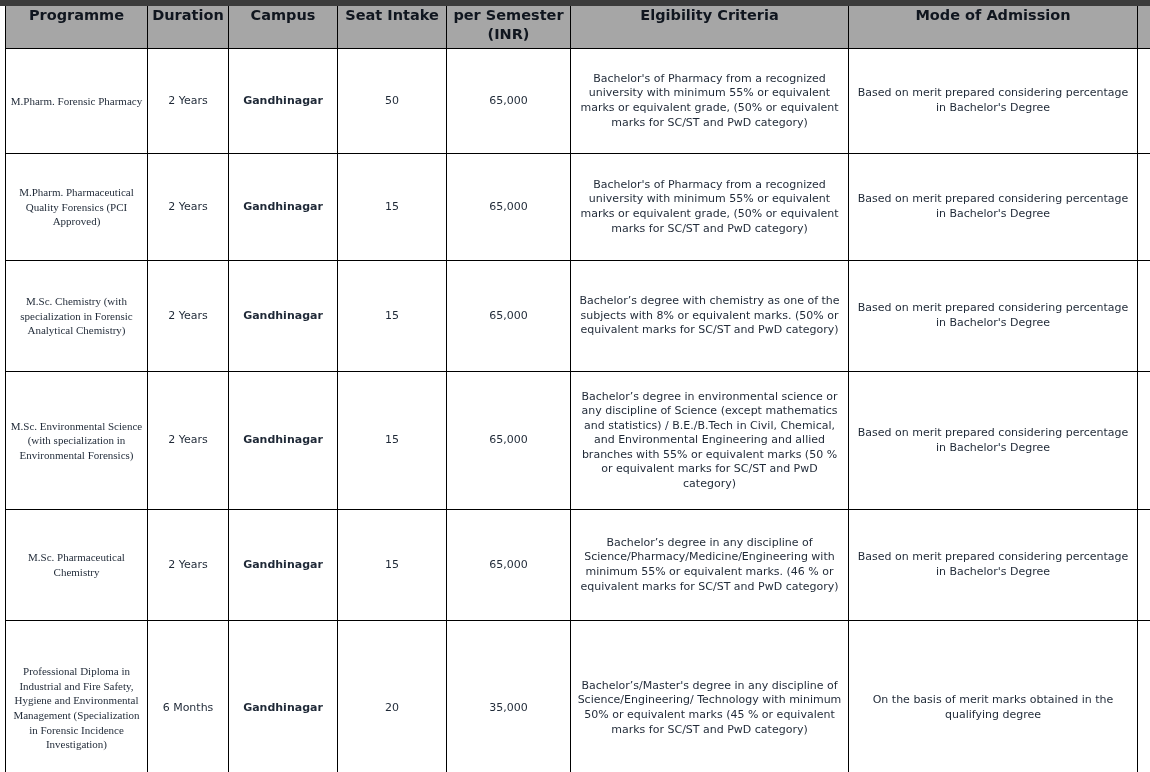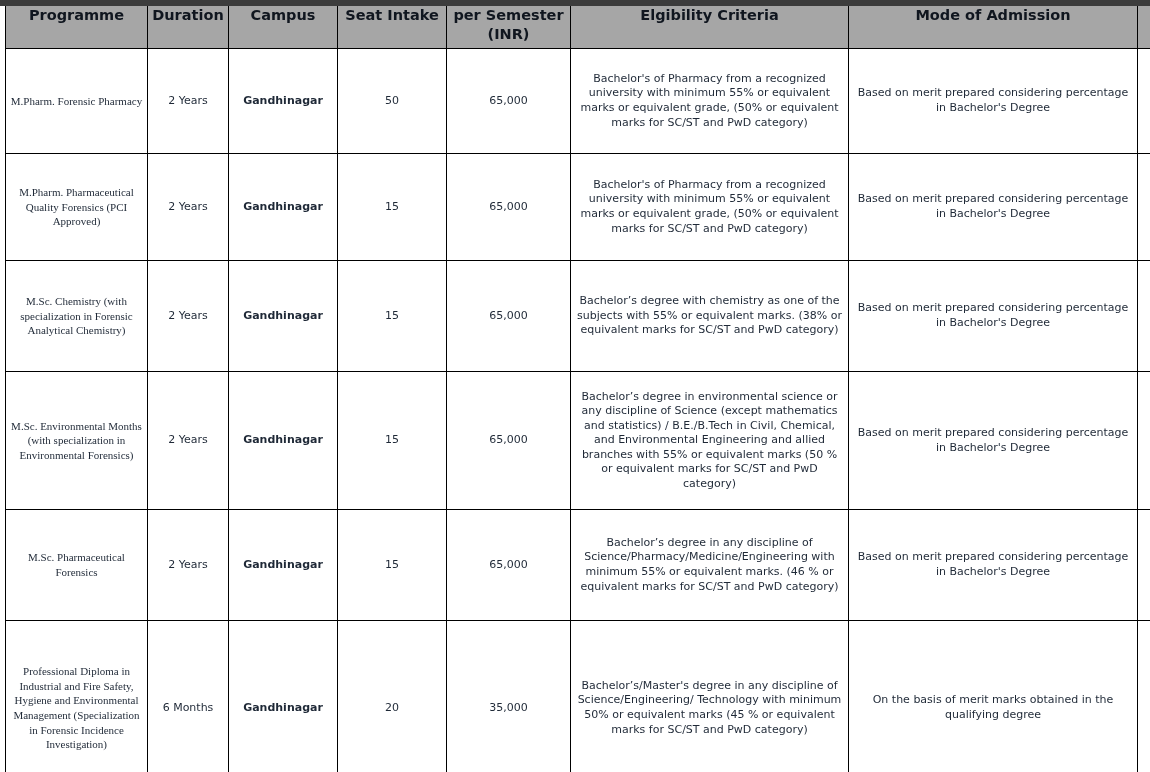--- a/index.html
+++ b/index.html
@@ -136,36 +136,36 @@
         <td class="cell-elig">Bachelor's of Pharmacy from a recognized university with minimum 55% or equivalent marks or equivalent grade, (50% or equivalent marks for SC/ST and PwD category)</td>
         <td class="cell-mode">Based on merit prepared considering percentage in Bachelor's Degree</td>
         <td></td>
       </tr>
       <tr class="r2">
         <td class="cell-programme">M.Sc. Chemistry (with specialization in Forensic Analytical Chemistry)</td>
         <td>2 Years</td>
         <td class="cell-campus">Gandhinagar</td>
         <td>15</td>
         <td>65,000</td>
-        <td class="cell-elig">Bachelor’s degree with chemistry as one of the subjects with 55% or equivalent marks. (38% or equivalent marks for SC/ST and PwD category)</td>
+        <td class="cell-elig">Bachelor’s degree with chemistry as one of the subjects with 8% or equivalent marks. (50% or equivalent marks for SC/ST and PwD category)</td>
         <td class="cell-mode">Based on merit prepared considering percentage in Bachelor's Degree</td>
         <td></td>
       </tr>
       <tr class="r3">
-        <td class="cell-programme">M.Sc. Environmental Months (with specialization in Environmental Forensics)</td>
+        <td class="cell-programme">M.Sc. Environmental Science (with specialization in Environmental Forensics)</td>
         <td>2 Years</td>
         <td class="cell-campus">Gandhinagar</td>
         <td>15</td>
         <td>65,000</td>
         <td class="cell-elig">Bachelor’s degree in environmental science or any discipline of Science (except mathematics and statistics) / B.E./B.Tech in Civil, Chemical, and Environmental Engineering and allied branches with 55% or equivalent marks (50 % or equivalent marks for SC/ST and PwD category)</td>
         <td class="cell-mode">Based on merit prepared considering percentage in Bachelor's Degree</td>
         <td></td>
       </tr>
       <tr class="r4">
-        <td class="cell-programme">M.Sc. Pharmaceutical Forensics</td>
+        <td class="cell-programme">M.Sc. Pharmaceutical Chemistry</td>
         <td>2 Years</td>
         <td class="cell-campus">Gandhinagar</td>
         <td>15</td>
         <td>65,000</td>
         <td class="cell-elig">Bachelor’s degree in any discipline of Science/Pharmacy/Medicine/Engineering with minimum 55% or equivalent marks. (46 % or equivalent marks for SC/ST and PwD category)</td>
         <td class="cell-mode">Based on merit prepared considering percentage in Bachelor's Degree</td>
         <td></td>
       </tr>
       <tr class="r5">
         <td class="cell-programme">Professional Diploma in Industrial and Fire Safety, Hygiene and Environmental Management (Specialization in Forensic Incidence Investigation)</td>

